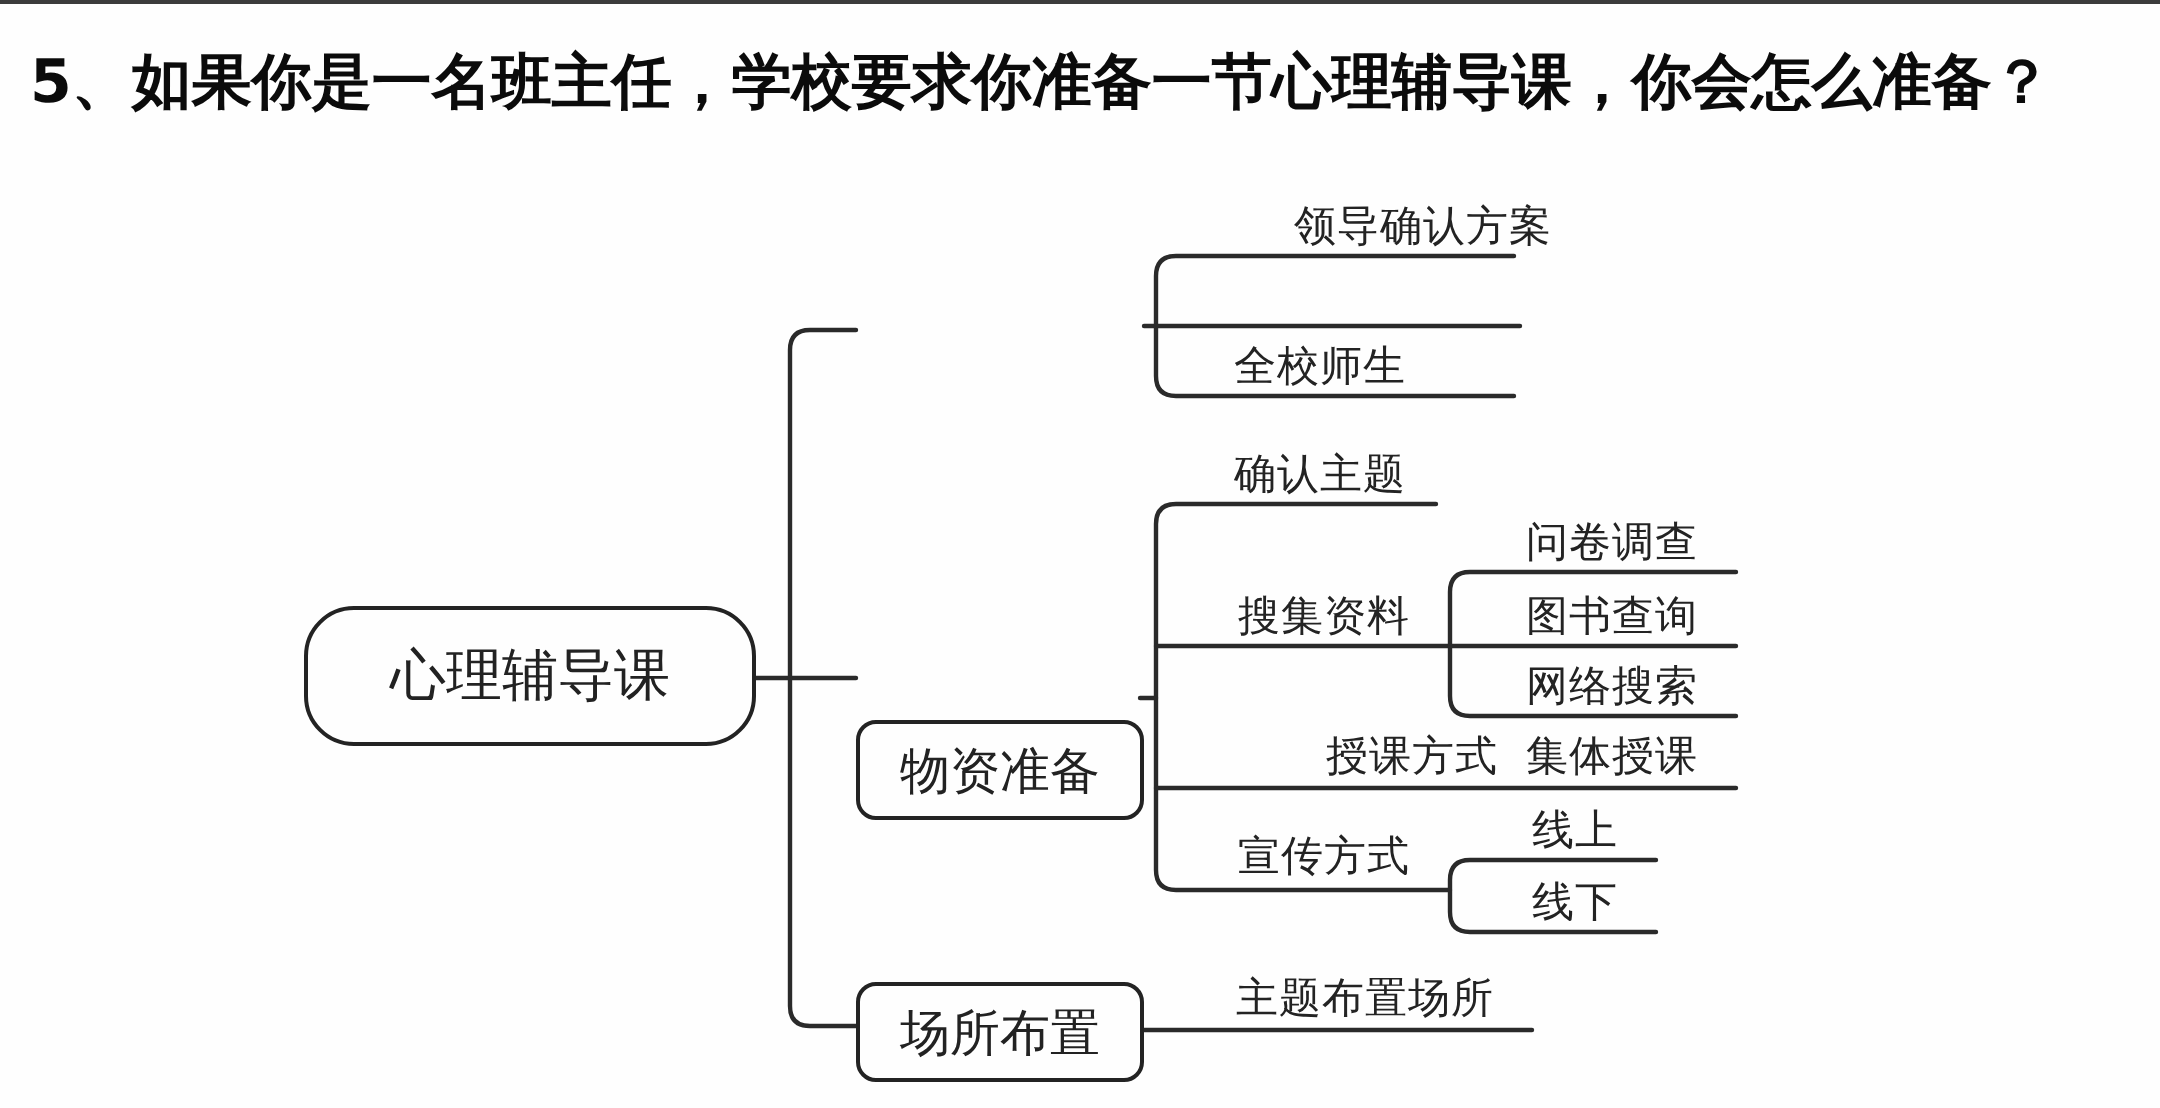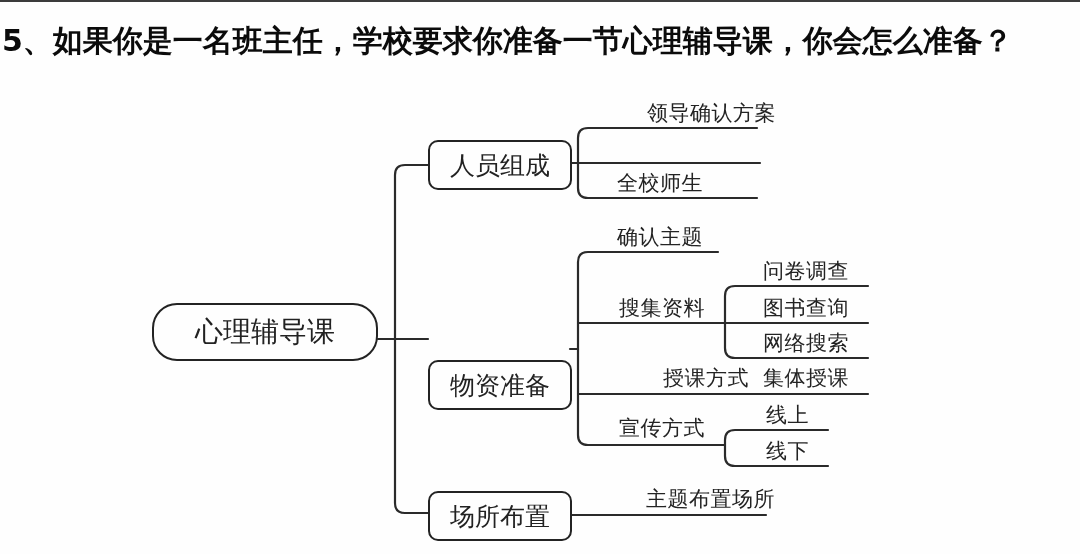--- a/index.html
+++ b/index.html
@@ -13,21 +13,21 @@
     color: #222222;
   }
   .top-strip {
     position: absolute;
     left: 0; top: 0;
     width: 1080px; height: 2px;
     background: #3c3c3c;
   }
   .title {
     position: absolute;
-    left: 2px; top: 21px;
+    left: 15px; top: 21px;
     font-size: 30px;
     font-weight: bold;
     letter-spacing: 0px;
     color: #0b0b0b;
     white-space: nowrap;
   }
   svg.connectors {
     position: absolute;
     left: 0; top: 0;
     width: 1080px; height: 554px;
@@ -43,21 +43,21 @@
     border: 2.5px solid #232323;
     border-radius: 10px;
     background: transparent;
     display: flex;
     align-items: center;
     justify-content: center;
     box-sizing: border-box;
   }
   .node-root {
     left: 152px; top: 303px;
-    width: 226px; height: 58px;
+    width: 226px; height: 70px;
     border-radius: 25px;
     font-size: 28px;
   }
   .node-branch { width: 144px; height: 50px; font-size: 25px; }
   .node-personnel { left: 428px; top: 140px; }
   .node-materials { left: 428px; top: 324px; margin-top: 36px; }
   .node-venue    { left: 428px; top: 491px; }
   .leaf {
     position: absolute;
     font-size: 21px;
@@ -87,23 +87,20 @@
     <path d="M 868 286 H 735 Q 725 286 725 296 V 348 Q 725 358 735 358 H 868"></path>
     <path d="M 725 323 H 868"></path>
     <path d="M 828 430 H 735 Q 725 430 725 440 V 456 Q 725 466 735 466 H 828"></path>
     <path d="M 572 515 H 766"></path>
   </svg>
 
   <div class="node node-root">
     <span>心理辅导课</span>
   </div>
 
-  <div class="node node-branch node-personnel">
-    <span>人员组成</span>
-  </div>
   <div class="node node-branch node-materials">
     <span>物资准备</span>
   </div>
   <div class="node node-branch node-venue">
     <span>场所布置</span>
   </div>
 
   <div class="leaf" style="left:616px; top:102px;margin-left:31px;">领导确认方案</div>
   <div class="leaf" style="left:617px; top:172px;">全校师生</div>
 
@@ -111,14 +108,14 @@
   <div class="leaf" style="left:619px; top:297px;">搜集资料</div>
   <div class="leaf" style="left:763px; top:260px;">问卷调查</div>
   <div class="leaf" style="left:763px; top:297px;">图书查询</div>
   <div class="leaf" style="left:763px; top:332px;">网络搜索</div>
   <div class="leaf" style="left:619px; top:367px;margin-left:44px;">授课方式</div>
   <div class="leaf" style="left:763px; top:367px;">集体授课</div>
   <div class="leaf" style="left:619px; top:417px;">宣传方式</div>
   <div class="leaf" style="left:766px; top:404px;">线上</div>
   <div class="leaf" style="left:766px; top:440px;">线下</div>
 
-  <div class="leaf" style="left:618px; top:488px;margin-left:28px;">主题布置场所</div>
+  <div class="leaf" style="left:618px; top:488px;">主题布置场所</div>
 </div>
 
 </body></html>

